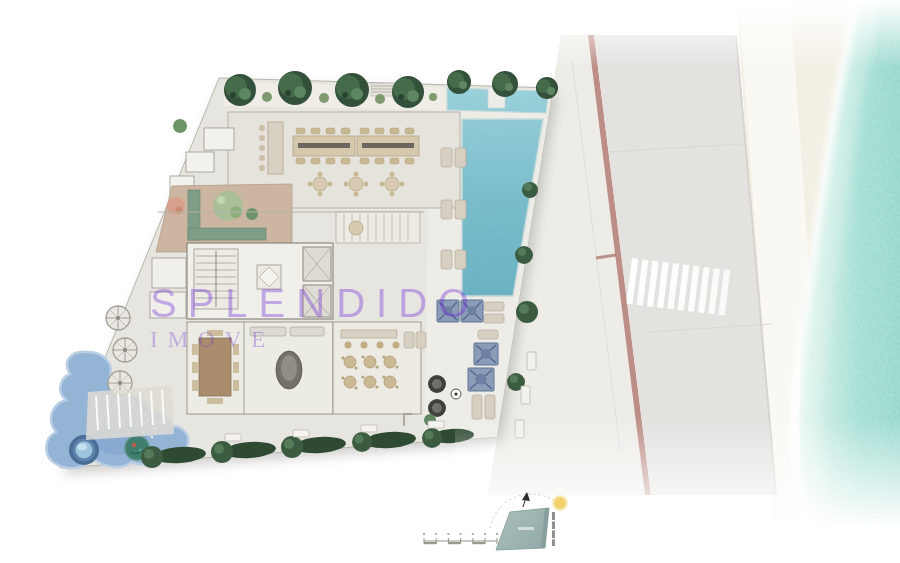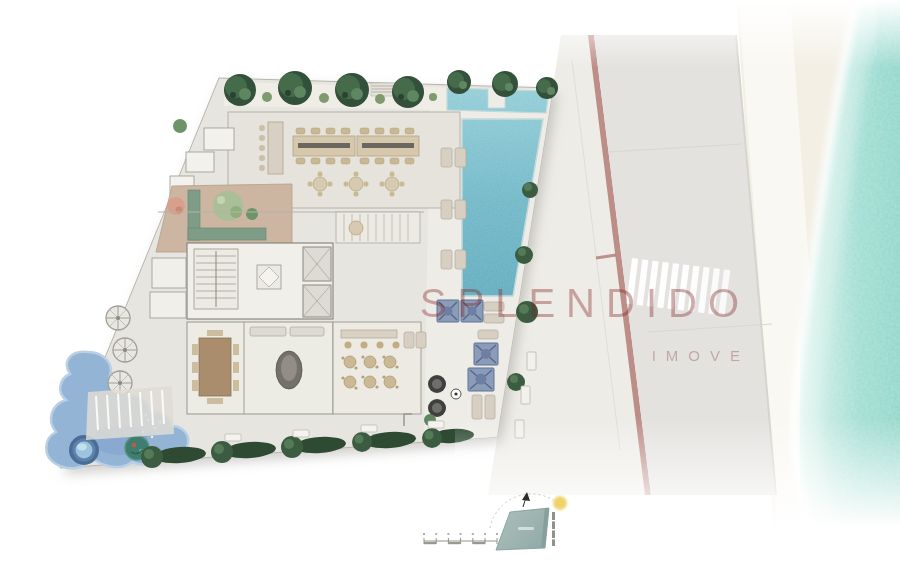--- a/index.html
+++ b/index.html
@@ -1,22 +1,22 @@
 <!DOCTYPE html>
 <html><head>
 <meta charset="utf-8">
 <style>
   html,body{margin:0;padding:0;background:#ffffff;}
   .stage{position:relative;width:900px;height:563px;background:#fff;overflow:hidden;
          font-family:"Liberation Sans",sans-serif;}
   .stage svg{position:absolute;left:0;top:0;}
-  .wm{position:absolute;left:150px;width:600px;text-align:right;color:#7f1d1d;
+  .wm{position:absolute;left:150px;width:600px;text-align:left;color:#6d28d9;
       pointer-events:none;font-weight:500;user-select:none;}
   .wm1{top:281px;font-size:40px;letter-spacing:11px;opacity:.36;}
-  .wm2{top:347px;font-size:15px;letter-spacing:10px;opacity:.30;}
+  .wm2{top:327px;font-size:23px;letter-spacing:10px;opacity:.30;font-family:Liberation Serif, serif;}
 </style>
 </head>
 <body>
 
 <div class="stage">
 <svg width="900" height="563" viewBox="0 0 900 563">
   <defs>
     <linearGradient id="seaGrad" gradientUnits="userSpaceOnUse" x1="800" y1="0" x2="900" y2="0">
       <stop offset="0" stop-color="#e9f7f2"></stop>
           <stop offset="0.25" stop-color="#c3e9e0"></stop>

